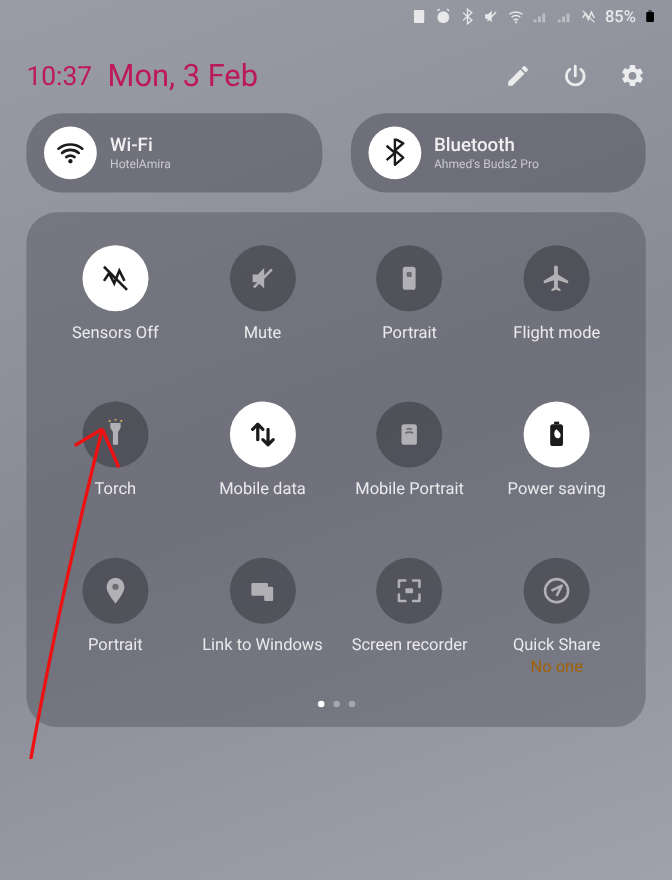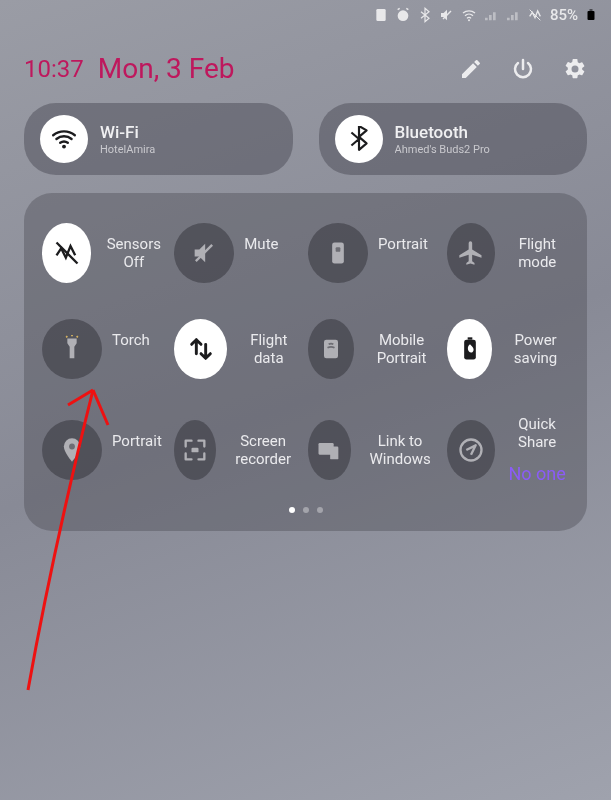--- a/index.html
+++ b/index.html
@@ -76,20 +76,21 @@
       padding: 30px 18px 18px 18px;
     }
     .grid {
       display: grid;
       grid-template-columns: repeat(4, 1fr);
       column-gap: 8px;
       row-gap: 36px;
     }
     .tile {
       display: flex;
+      flex-direction: column;
       align-items: center;
       gap: 10px;
       cursor: pointer;
     }
     .tile-icon {
       width: 60px; height: 60px;
       border-radius: 50%;
       display: flex; align-items: center; justify-content: center;
     }
     .tile-icon.off { background: rgba(55,55,62,0.55); }
@@ -97,21 +98,21 @@
     .tile-icon svg { width: 28px; height: 28px; }
     .tile-icon.off svg { fill: #b0b0b5; }
     .tile-icon.on svg { fill: #1c1c1e; }
     .tile-label {
       color: #eaeaed;
       font-size: 15px;
       text-align: center;
       line-height: 1.2;
       min-height: 36px;
     }
-    .tile-sub { color: #8b5cf6; font-size: 18px; display: block; margin-top: 12px; }
+    .tile-sub { color: #a16207; font-size: 15px; display: block; margin-top: 2px; }
 
     .dots {
       display: flex;
       justify-content: center;
       gap: 8px;
       margin-top: 22px;
     }
     .dot {
       width: 6px; height: 6px; border-radius: 50%;
       background: rgba(255,255,255,0.35);
@@ -258,21 +259,21 @@
           </svg>
       </div>
       <span class="tile-label">Torch</span>
     </div>
     <div class="tile">
       <div class="tile-icon on">
         <svg viewBox="0 0 24 24">
             <path d="M8 4v12M8 4L4 8M8 4l4 4M16 20V8M16 20l4-4M16 20l-4-4" stroke="#1c1c1e" stroke-width="2.5" fill="none" stroke-linecap="round" stroke-linejoin="round"></path>
           </svg>
       </div>
-      <span class="tile-label">Flight data</span>
+      <span class="tile-label">Mobile data</span>
     </div>
     <div class="tile">
       <div class="tile-icon off">
         <svg viewBox="0 0 24 24">
             <rect x="6" y="4" width="12" height="16" rx="2"></rect>
             <path d="M10 8a4 4 0 014 0M9 11a6 6 0 016 0" stroke="rgba(55,55,62,0.55)" stroke-width="1.5" fill="none"></path>
           </svg>
       </div>
       <span class="tile-label">Mobile Portrait</span>
     </div>
@@ -292,34 +293,34 @@
         <svg viewBox="0 0 24 24">
             <path d="M12 2a7 7 0 00-7 7c0 5 7 13 7 13s7-8 7-13a7 7 0 00-7-7z"></path>
             <circle cx="12" cy="9" r="2.5" fill="rgba(55,55,62,0.55)"></circle>
           </svg>
       </div>
       <span class="tile-label">Portrait</span>
     </div>
     <div class="tile">
       <div class="tile-icon off">
         <svg viewBox="0 0 24 24">
+            <rect x="3" y="6" width="13" height="10" rx="1"></rect>
+            <rect x="13" y="9" width="7" height="11" rx="1"></rect>
+          </svg>
+      </div>
+      <span class="tile-label">Link to Windows</span>
+    </div>
+    <div class="tile">
+      <div class="tile-icon off">
+        <svg viewBox="0 0 24 24">
             <path d="M4 4h5M4 4v5M20 4h-5M20 4v5M4 20h5M4 20v-5M20 20h-5M20 20v-5" stroke="#b0b0b5" stroke-width="2" fill="none" stroke-linecap="round"></path>
             <rect x="9" y="10" width="6" height="4" rx="1"></rect>
           </svg>
       </div>
       <span class="tile-label">Screen recorder</span>
-    </div>
-    <div class="tile">
-      <div class="tile-icon off">
-        <svg viewBox="0 0 24 24">
-            <rect x="3" y="6" width="13" height="10" rx="1"></rect>
-            <rect x="13" y="9" width="7" height="11" rx="1"></rect>
-          </svg>
-      </div>
-      <span class="tile-label">Link to Windows</span>
     </div>
     <div class="tile">
       <div class="tile-icon off">
         <svg viewBox="0 0 24 24">
             <circle cx="12" cy="12" r="9" stroke="#b0b0b5" stroke-width="2" fill="none"></circle>
             <path d="M8 12l8-4-4 8" stroke="#b0b0b5" stroke-width="2" fill="none" stroke-linejoin="round"></path>
           </svg>
       </div>
       <span class="tile-label">
         <span>Quick Share</span>

